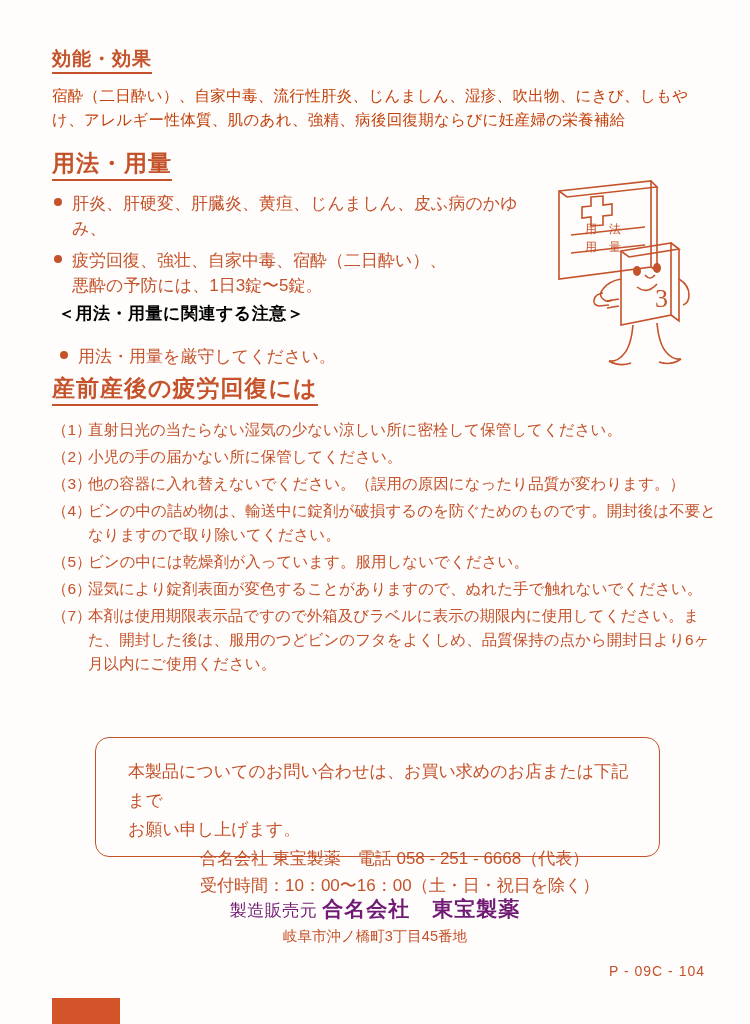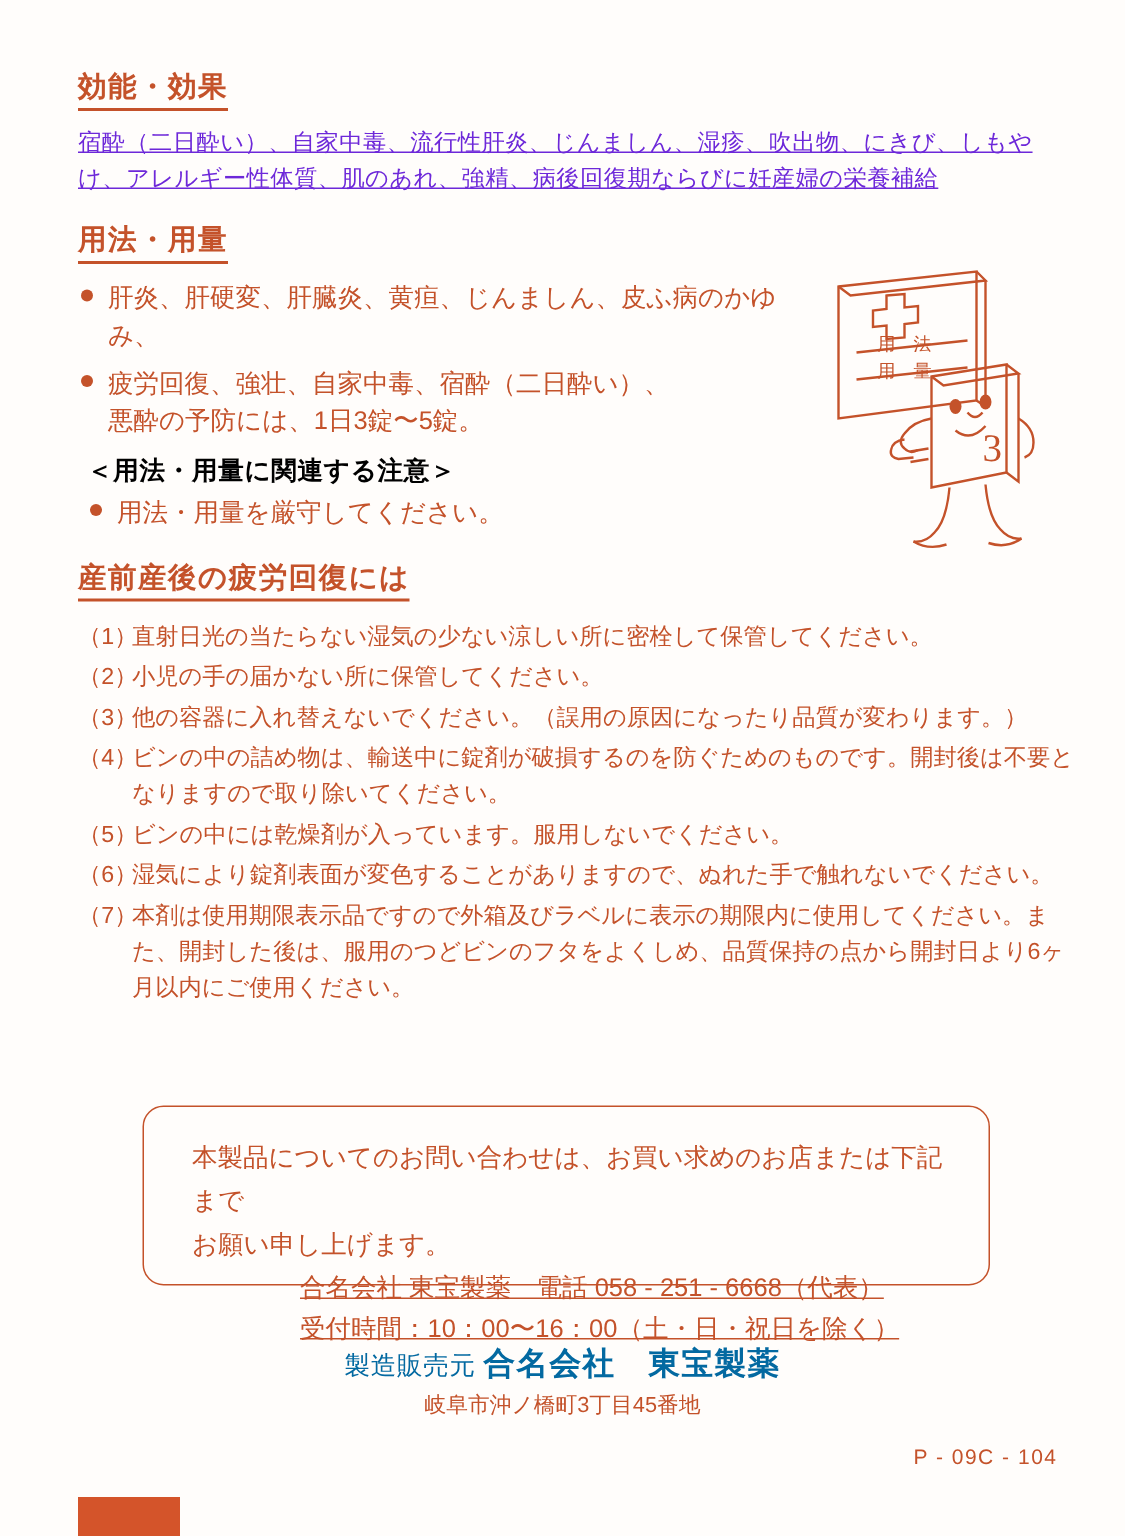--- a/index.html
+++ b/index.html
@@ -16,35 +16,34 @@
     overflow: hidden;
   }
   .page {
     position: absolute;
     left: 0; top: 0;
     width: 750px;
     height: 1024px;
     background: #fffdfb;
   }
   .sec-title {
-    font-size: 19px;
+    font-size: 23px;
     font-weight: bold;
     color: #c4522a;
     letter-spacing: 1px;
     border-bottom: 2px solid #c4522a;
     display: inline-block;
     padding-bottom: 1px;
     line-height: 1.2;
   }
   .body-text {
     font-size: 15.5px;
     line-height: 1.55;
-    color: #6d28d9;
+    color: #c2410c;
     letter-spacing: 0.3px;
-    text-decoration: underline;
   }
   .block {
     position: absolute;
   }
 
   
   #sec-kounou { left: 52px; top: 48px; width: 660px; }
   #sec-kounou .sec-title { font-size: 19px; }
   #kounou-body { margin-top: 10px; width: 650px; }
 
@@ -71,21 +70,21 @@
   .bullet-item .l2 { display: block; }
 
   
   #sec-chui { left: 58px; top: 302px; width: 560px; }
   #sec-chui .sub-title {
     font-size: 17px;
     font-weight: bold;
     color: #000000;
     letter-spacing: 0.5px;
   }
-  #chui-list { margin-top: 4px; }
+  #chui-list { margin-top: 19px; }
 
   
   #sec-hokan { left: 52px; top: 375px; width: 665px; }
   #hokan-list { margin-top: 12px; }
   .num-item {
     position: relative;
     padding-left: 36px;
     margin-bottom: 3px;
     font-size: 15.5px;
     line-height: 1.55;
@@ -112,28 +111,27 @@
   }
   #contact-box .inner {
     padding: 20px 26px 0 32px;
     font-size: 17px;
     line-height: 1.7;
     color: #c4522a;
   }
   #contact-box .indent {
     padding-left: 72px;
     line-height: 1.6;
-    text-decoration: underline;
   }
 
   
   #footer { left: 0; top: 895px; width: 750px; text-align: center; }
   #footer .maker-line {
     font-size: 17px;
-    color: #0369a1;
+    color: #701a75;
     letter-spacing: 0.5px;
   }
   #footer .maker-line .strong {
     font-size: 21px;
     font-weight: bold;
     letter-spacing: 1px;
   }
   #footer .address {
     margin-top: 4px;
     font-size: 14.5px;

